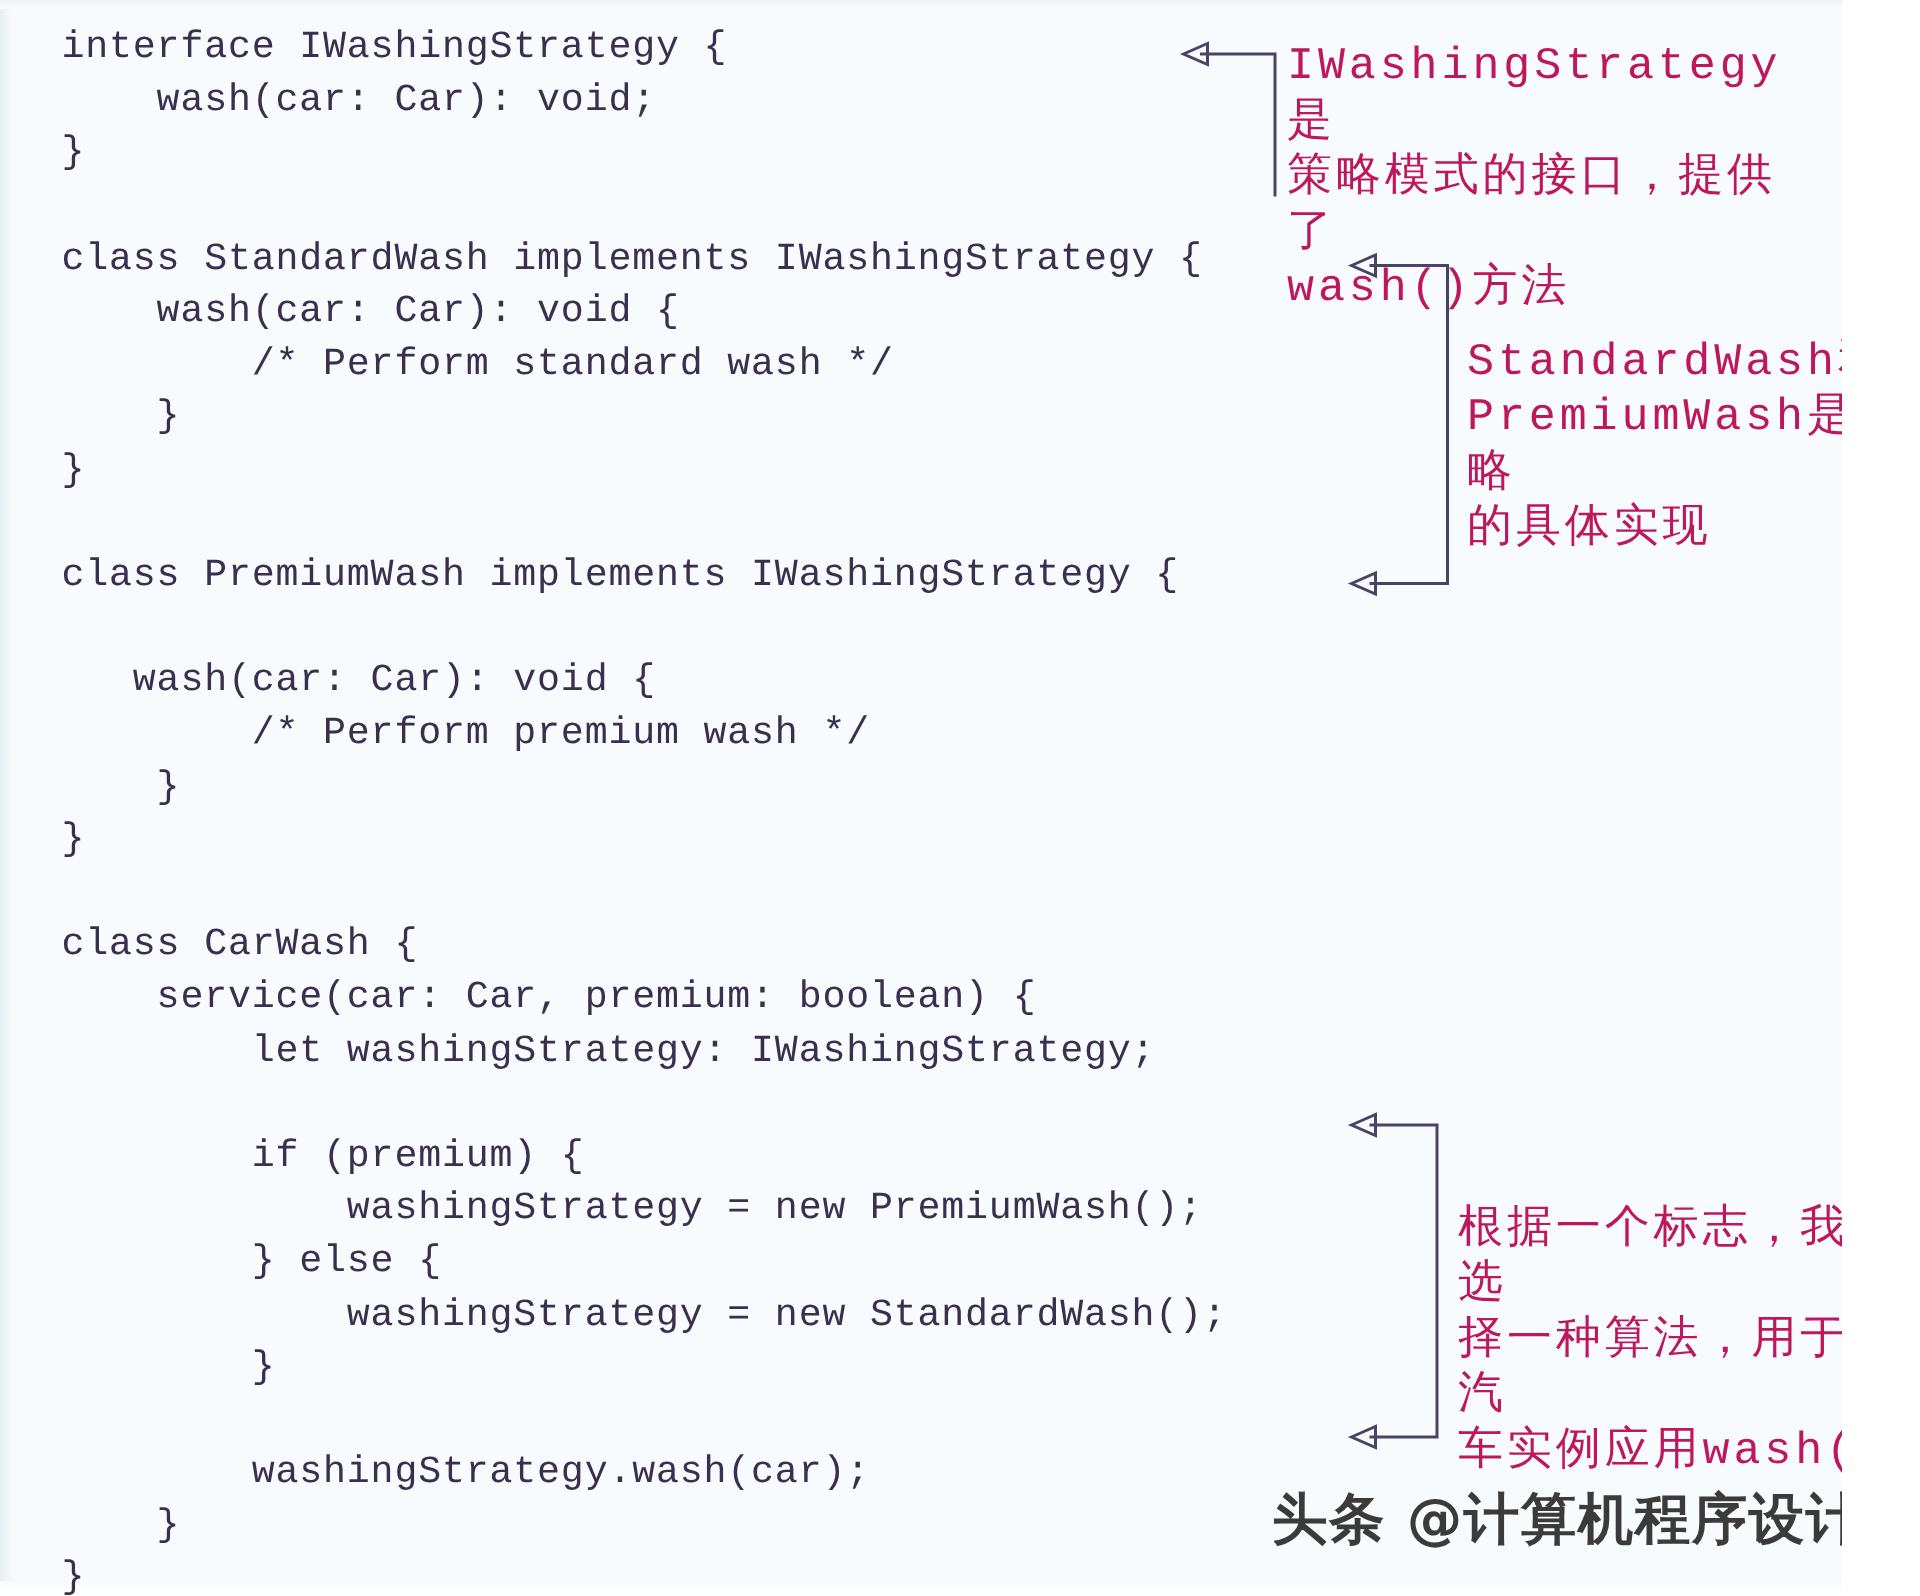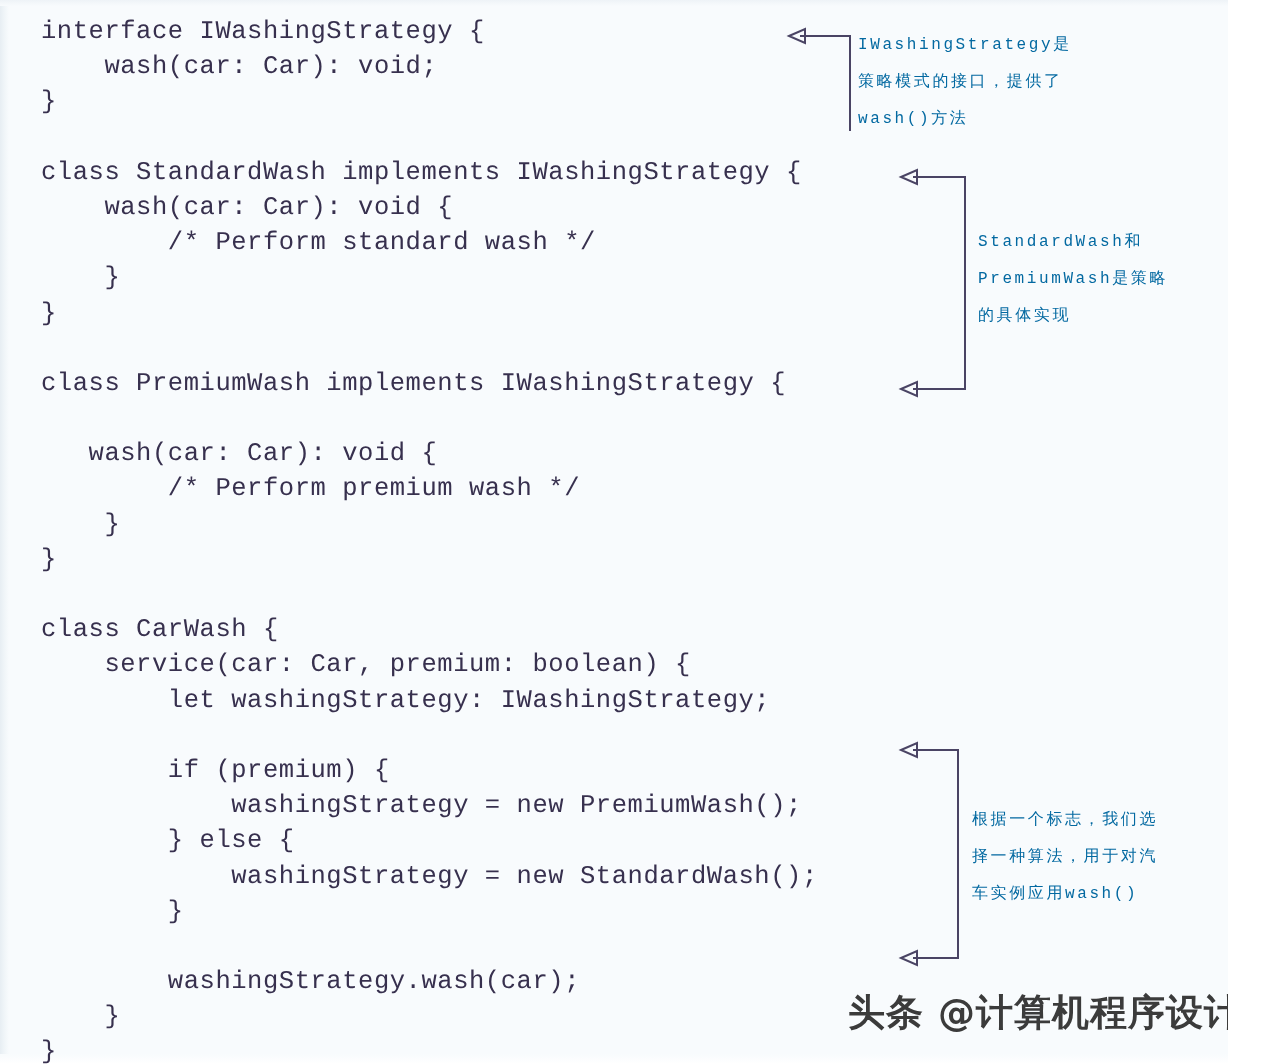--- a/index.html
+++ b/index.html
@@ -66,23 +66,23 @@
     height: 35.2px;
     white-space: pre;
   }
   #code .ln.blank {
     height: 35.2px;
   }
 
   
   .annot {
     position: absolute;
-    color: #0369a1;
+    color: #be185d;
     font-family: "Liberation Mono", "DejaVu Sans Mono", monospace;
-    font-size: 16px;
+    font-size: 30px;
     line-height: 37px;
     letter-spacing: 2.6px;
     white-space: pre-line;
   }
 
   #annot-1 { left: 858px; top: 27px;  width: 330px; }
   #annot-2 { left: 978px; top: 224px; width: 300px; }
   #annot-3 { left: 972px; top: 802px; width: 300px; }
 
   

